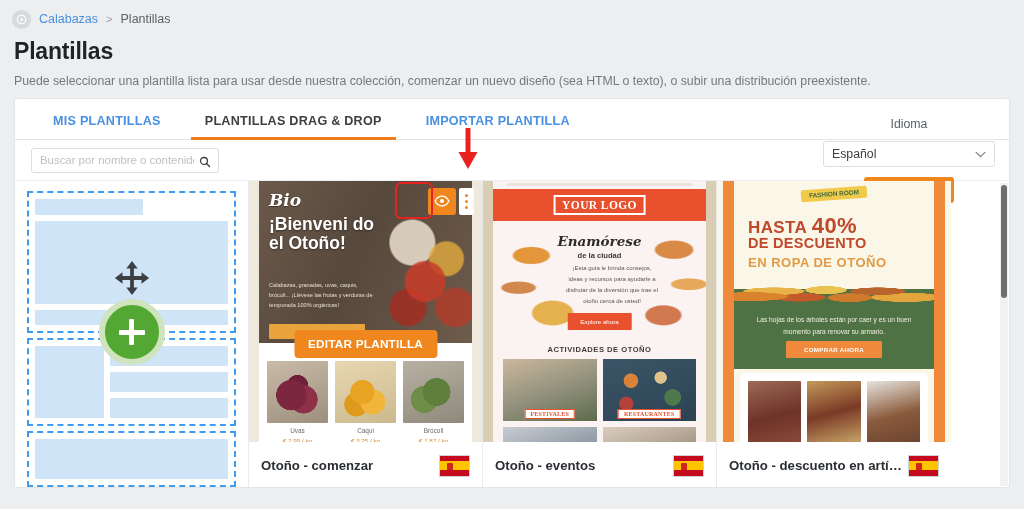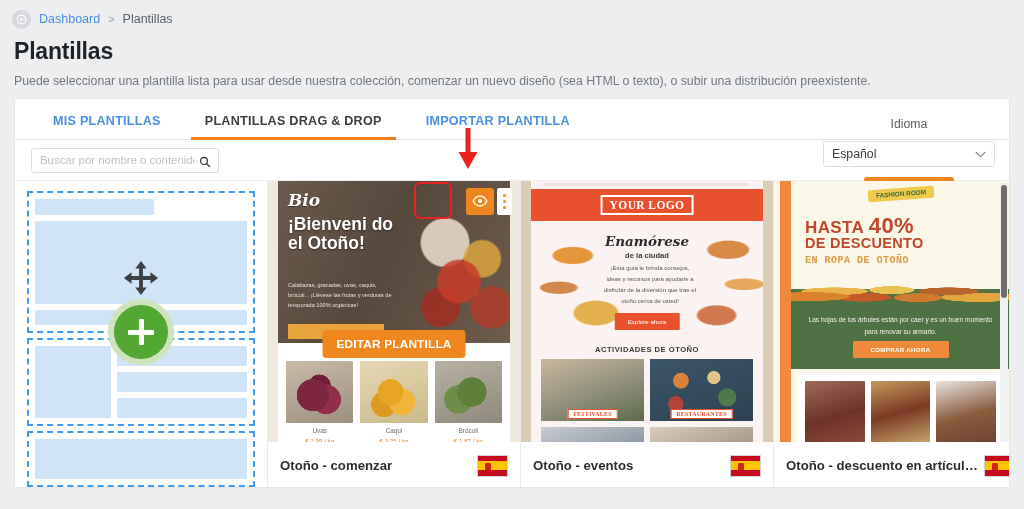--- a/index.html
+++ b/index.html
@@ -105,21 +105,21 @@
   .red-arrow {
     position: absolute; left: 443px; top: -12px; width: 20px; height: 40px;
     pointer-events: none;
   }
 
   
   .grid {
     display: flex; height: 307px; position: relative;
   }
   .card {
-    width: 253px; border-right: 1px solid #e8eaec;
+    width: 234px; border-right: 1px solid #e8eaec;
     position: relative; overflow: hidden; background: #fff;
     flex: 0 0 auto;
   }
   .card:last-child { border-right: 0; }
   .card-thumb { position: absolute; left: 0; top: 0; right: 0; height: 277px; overflow: hidden; }
   .card-foot {
     position: absolute; left: 0; right: 0; bottom: 0; height: 46px;
     background: #fff; display: flex; align-items: center;
     padding: 0 12px; border-top: 1px solid #fff; z-index: 6;
   }
@@ -334,21 +334,21 @@
     position: absolute; left: 14px; top: 32px;
     font-size: 17px; color: #c0482b; font-weight: bold; letter-spacing: .4px;
   }
   .ds-h1 b { font-size: 22px; }
   .ds-h2 {
     position: absolute; left: 14px; top: 54px;
     font-size: 14.5px; color: #c0482b; font-weight: bold; letter-spacing: .3px;
   }
   .ds-h3 {
     position: absolute; left: 14px; top: 74px;
-    font-size: 10px; color: #e29a43; font-weight: bold; letter-spacing: .5px; font-family: Liberation Mono, monospace;
+    font-size: 13px; color: #e29a43; font-weight: bold; letter-spacing: .5px;
   }
   .ds-leaves {
     position: absolute; left: 0; right: 0; top: 94px; height: 36px;
     background:
       radial-gradient(ellipse at 8% 60%, #d9842c 0 14%, rgba(0,0,0,0) 15%),
       radial-gradient(ellipse at 20% 45%, #e8b44a 0 13%, rgba(0,0,0,0) 14%),
       radial-gradient(ellipse at 33% 62%, #c25a2a 0 13%, rgba(0,0,0,0) 14%),
       radial-gradient(ellipse at 46% 42%, #eac24f 0 13%, rgba(0,0,0,0) 14%),
       radial-gradient(ellipse at 58% 63%, #d07a2c 0 13%, rgba(0,0,0,0) 14%),
       radial-gradient(ellipse at 72% 45%, #b8642c 0 13%, rgba(0,0,0,0) 14%),
@@ -392,21 +392,21 @@
 
 <div class="page">
 
   <div class="breadcrumb">
     <span class="bc-icon">
       <svg width="11" height="11" viewBox="0 0 16 16">
           <circle cx="8" cy="8" r="6.2" fill="none" stroke="#ffffff" stroke-width="1.6"></circle>
           <circle cx="8" cy="8" r="2" fill="#ffffff"></circle>
         </svg>
     </span>
-    <a class="bc-link" href="#">Dashboard</a>
+    <a class="bc-link" href="#">Calabazas</a>
     <span class="bc-sep">&gt;</span>
     <span class="bc-current">Plantillas</span>
   </div>
 
   <div class="page-title">Plantillas</div>
   <div class="page-sub">Puede seleccionar una plantilla lista para usar desde nuestra colección, comenzar un nuevo diseño (sea HTML o texto), o subir una distribución preexistente.</div>
 
   <div class="panel">
 
     <div class="tabs">

